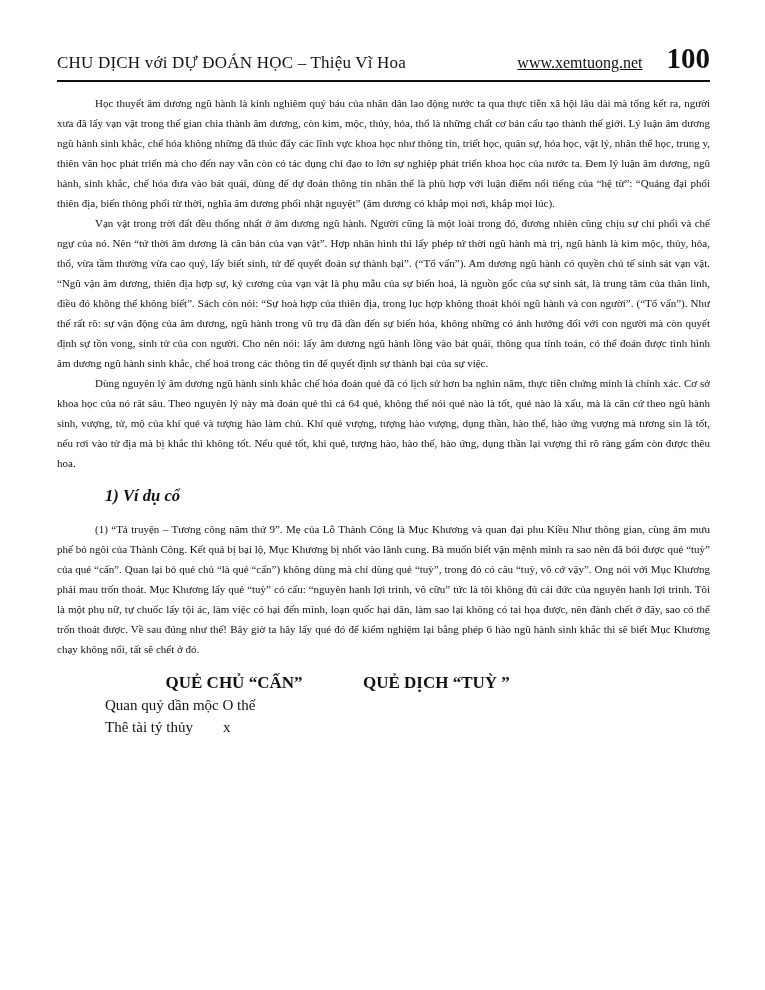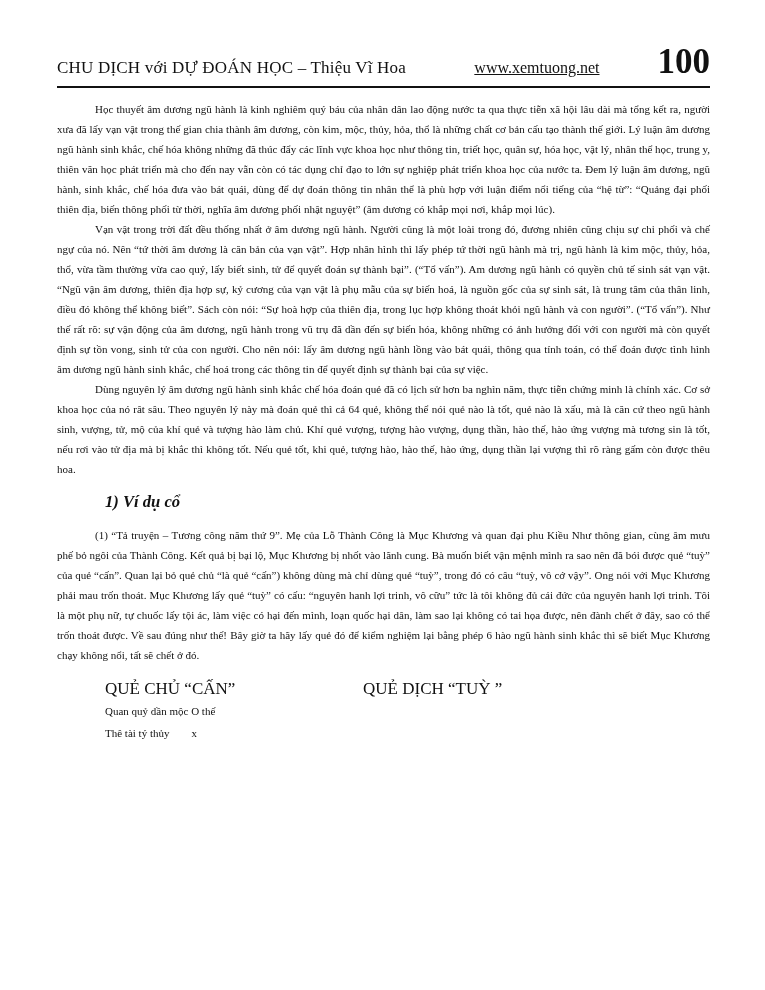--- a/index.html
+++ b/index.html
@@ -24,30 +24,30 @@
     justify-content: space-between;
   }
   .book-title {
     font-size: 17px;
     letter-spacing: 0.2px;
     white-space: nowrap;
   }
   .header-right {
     display: flex;
     align-items: baseline;
-    gap: 58px;
+    gap: 24px;
   }
   .site-link {
     font-size: 16px;
     text-decoration: underline;
     color: #111111;
     cursor: pointer;
   }
   .page-number {
-    font-size: 35px;
+    font-size: 29px;
     font-weight: bold;
     line-height: 1;
   }
   .header-rule {
     border: none;
     border-top: 2px solid #111111;
     margin-top: 7px;
     margin-bottom: 11px;
   }
   
@@ -66,25 +66,26 @@
   
   .hexagrams {
     display: flex;
     margin-top: 12px;
     padding-left: 48px;
   }
   .hex-col { width: 258px; }
   .hex-col.right { width: auto; }
   .hex-title {
     font-size: 17px;
-    font-weight: normal;
+    font-weight: bold;
     line-height: 23px;
+    text-align: center;
   }
   .hex-line {
-    font-size: 11px;
+    font-size: 15px;
     line-height: 22px;
     white-space: pre;
   }
 </style>
 </head>
 <body>
 
 <div class="page">
 
   <div class="header-row">

